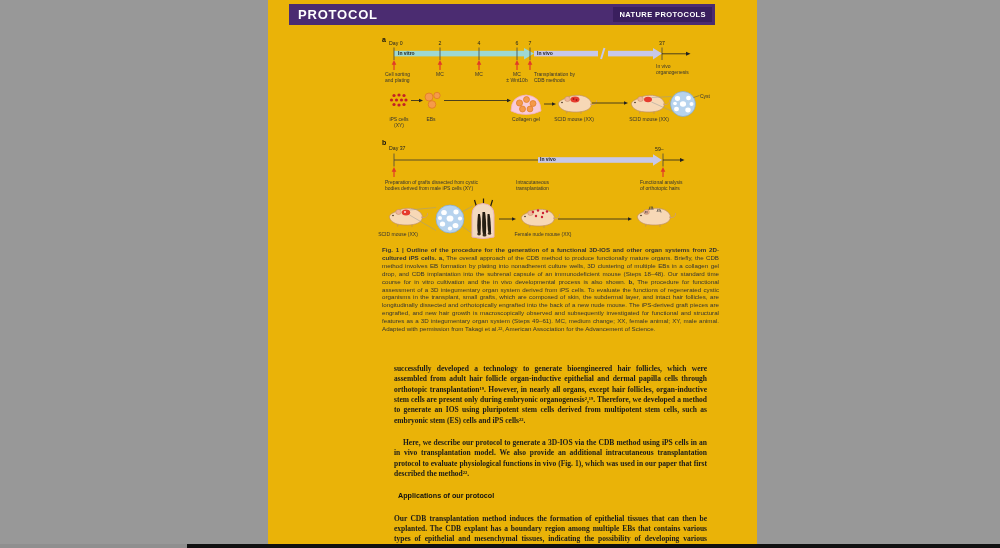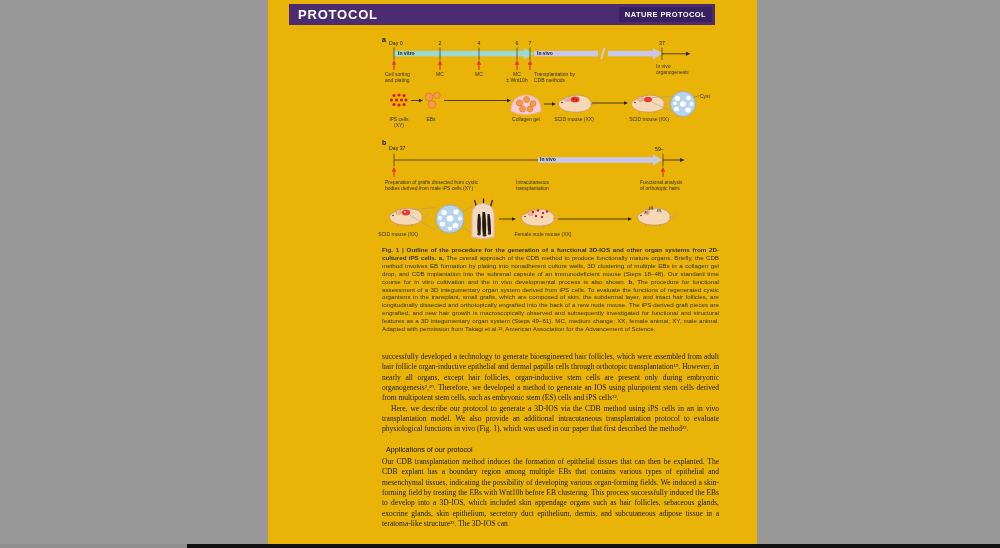--- a/index.html
+++ b/index.html
@@ -14,35 +14,35 @@
   .figsvg{position:absolute;left:0;top:0;}
   .flab{position:absolute;font-size:5px;line-height:6px;color:#333;white-space:pre-line;}
   .flab.c{text-align:center;}
   .flab.b{font-weight:bold;color:#222;}
   .plbl{position:absolute;font-size:7px;font-weight:bold;color:#111;}
   .dayl{position:absolute;font-size:5.2px;color:#222;white-space:pre;}
   .caption{position:absolute;left:114px;top:246px;width:337px;font-size:6.2px;line-height:7.9px;
        color:#333;text-align:justify;}
   .bodytext{position:absolute;left:114px;top:352px;width:337px;font-family:"Liberation Serif",serif;
        font-size:7.5px;line-height:10.35px;color:#1a1a1a;text-align:justify;}
-  .bodytext p{margin:0;}
+  .bodytext p{margin:12px;font-weight:bold;}
   .bodytext p.ind{text-indent:9px;}
-  .bodytext .apphead{font-family:"Liberation Sans",sans-serif;font-weight:normal;font-size:7.2px;
-       margin:10px 0 2px 4px;color:#111;}
+  .bodytext .apphead{font-family:"Liberation Sans",sans-serif;font-weight:bold;font-size:7.2px;
+       margin:10px 0 2px 16px;color:#111;}
   .botbar-l{position:absolute;left:0;bottom:0;width:187px;height:4px;background:#8f8f8f;}
   .botbar-d{position:absolute;left:187px;bottom:0;width:813px;height:4px;background:#111;}
 </style>
 </head>
 <body>
 
 <div class="page">
 
   <div class="banner">
     <span class="ptitle">PROTOCOL</span>
-    <span class="npbox">NATURE PROTOCOL</span>
+    <span class="npbox">NATURE PROTOCOLS</span>
   </div>
 
   <div class="figwrap">
     <svg class="figsvg" width="489" height="245" viewBox="0 0 489 245">
       <defs>
         <g id="mouse">
           <path d="M1.5,11.5 C1,9.5 3,7.5 6,6.5 C9,4.5 13,3 17,2.5 C25,1.5 31,4 33.5,8 C35.5,11.5 34,15 30,17 C25,19.5 15,19.5 9,18 C4.5,16.5 2,14 1.5,11.5 Z" fill="#f7d8b6" stroke="#c09066" stroke-width="0.7"></path>
           <path d="M33,11 C38,13 40,9 39.5,7" fill="none" stroke="#cf9e72" stroke-width="1"></path>
           <ellipse cx="10.5" cy="6" rx="2.8" ry="2.5" fill="#efb49c" stroke="#bd8a5f" stroke-width="0.5"></ellipse>
           <circle cx="5" cy="9.5" r="0.8" fill="#3a2a1a"></circle>

